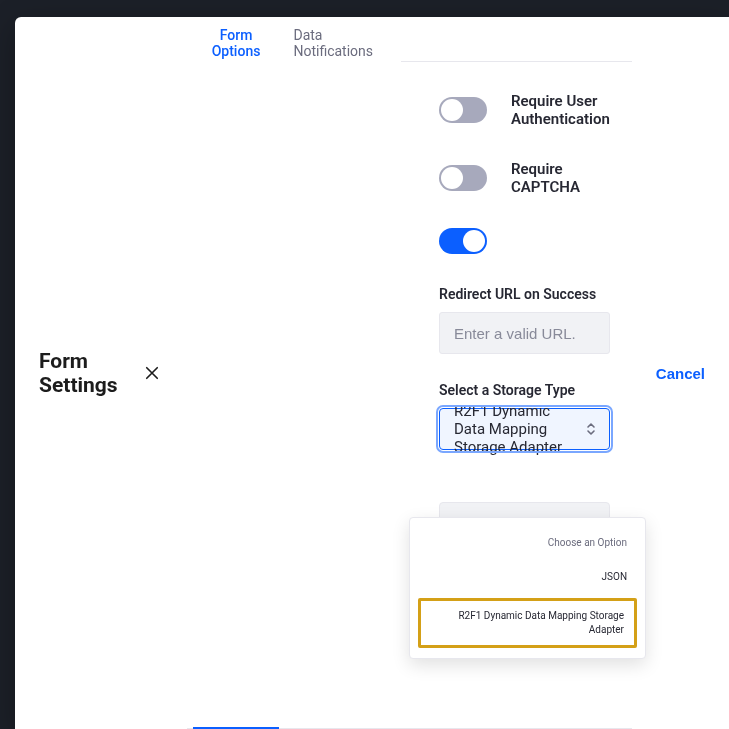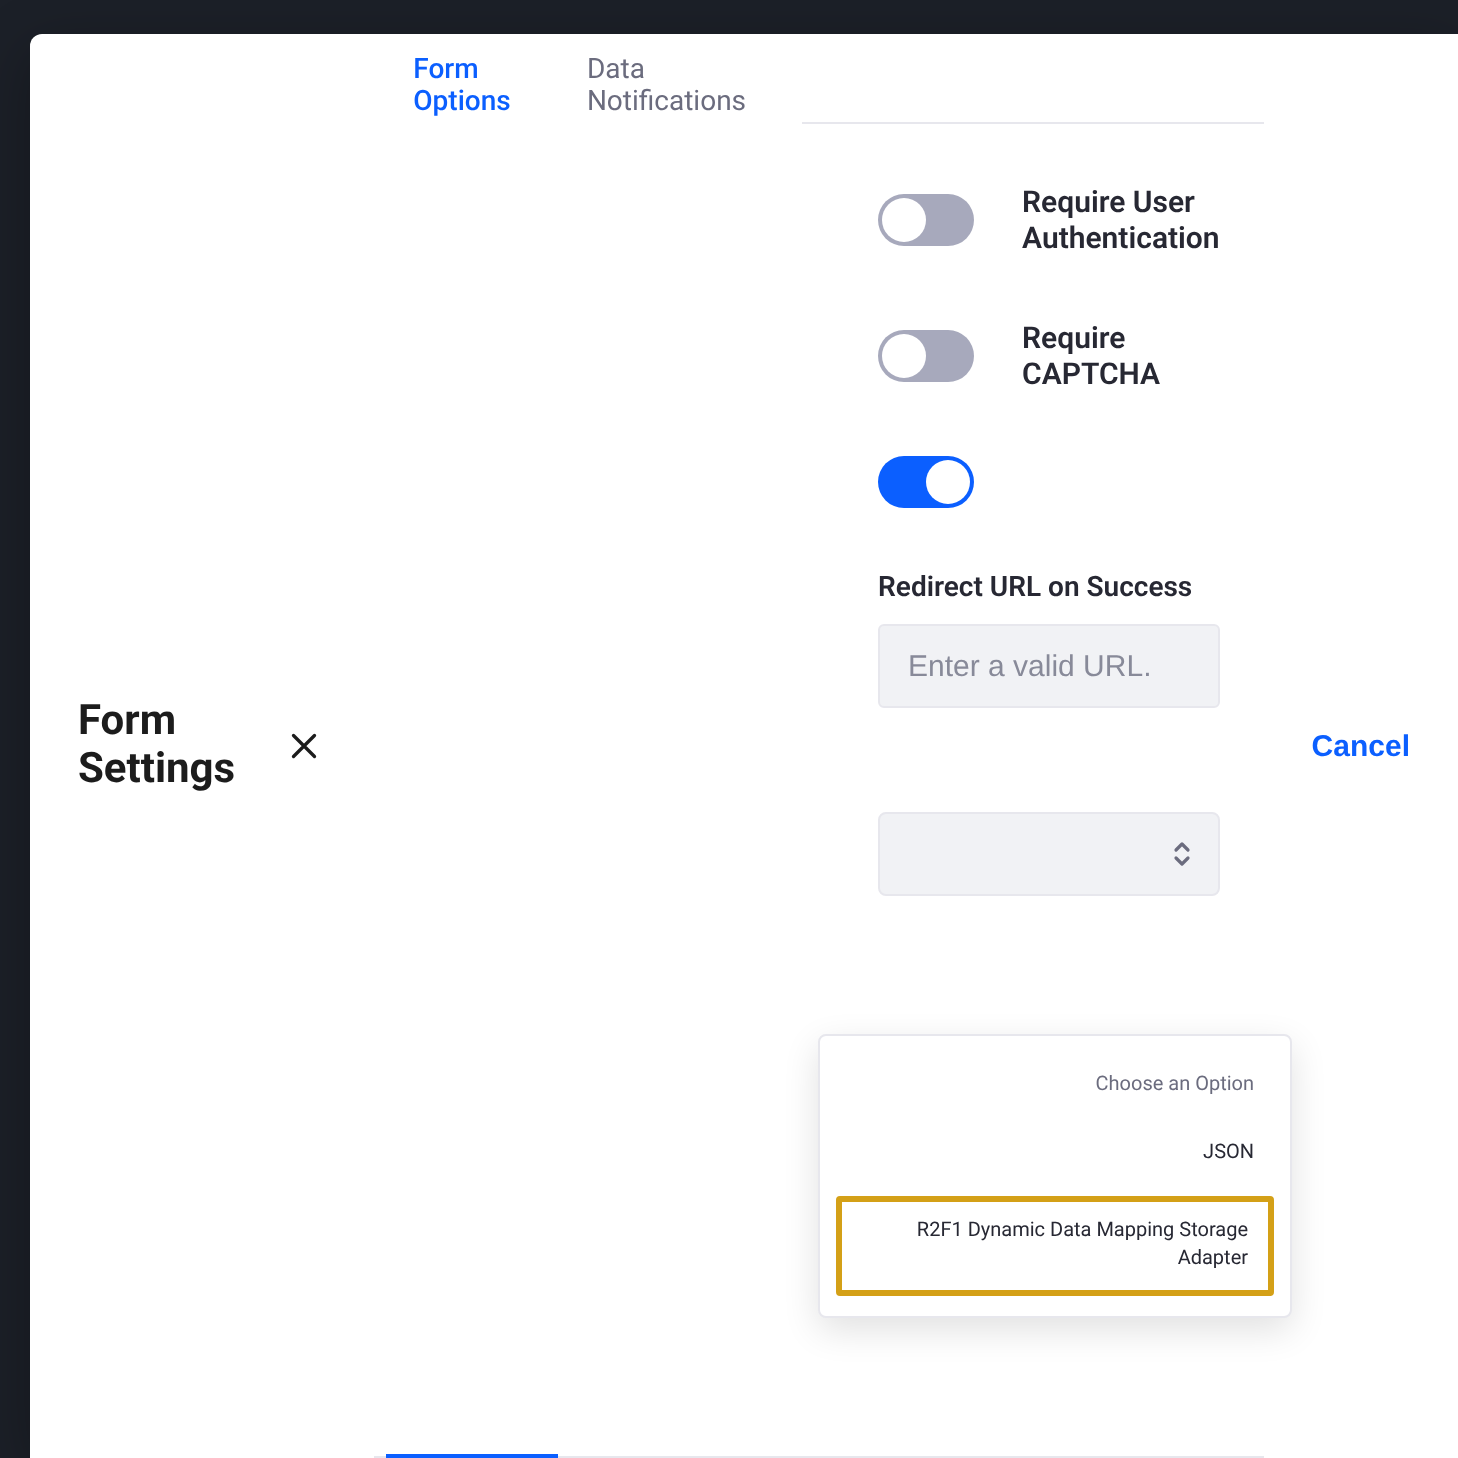--- a/index.html
+++ b/index.html
@@ -53,20 +53,21 @@
       font-size: 14px;
       color: #6b6c7e;
       cursor: pointer;
       border-bottom: 2px solid transparent;
       margin-bottom: -1px;
     }
     .tab.active {
       color: #0b5fff;
       border-bottom-color: #0b5fff;
       font-weight: 500;
+      text-align: center;
     }
     .modal-body {
       padding: 12px 22px 0 30px;
       flex: 1;
       overflow: visible;
       border-bottom: 1px solid #e7e7ed;
       position: relative;
     }
     .section-line {
       border-top: 1px solid #e7e7ed;
@@ -254,20 +255,31 @@
       <div class="toggle on">
           <div class="toggle-knob"></div>
         </div>
     </div>
 
     <div class="field-group">
       <label class="field-label">Redirect URL on Success</label>
       <input class="text-input" type="text" placeholder="Enter a valid URL." style="">
     </div>
 
+    <div class="field-group" style="margin-bottom:0">
+      <label class="field-label">Select a Storage Type</label>
+      <div class="select-wrap">
+        <div class="select-box">
+          <span>R2F1 Dynamic Data Mapping Storage Adapter</span>
+          <svg class="sort-icon" viewBox="0 0 10 14">
+            <path d="M2 5 L5 2 L8 5 M2 9 L5 12 L8 9" stroke="currentColor" stroke-width="1.6" fill="none" stroke-linecap="round" stroke-linejoin="round"></path>
+          </svg>
+        </div>
+      </div>
+    </div>
 
     <div class="second-select-area">
       <div class="select-wrap">
         <div class="select-box plain">
           <span></span>
           <svg class="sort-icon" viewBox="0 0 10 14">
             <path d="M2 5 L5 2 L8 5 M2 9 L5 12 L8 9" stroke="currentColor" stroke-width="1.6" fill="none" stroke-linecap="round" stroke-linejoin="round"></path>
           </svg>
         </div>
       </div>

